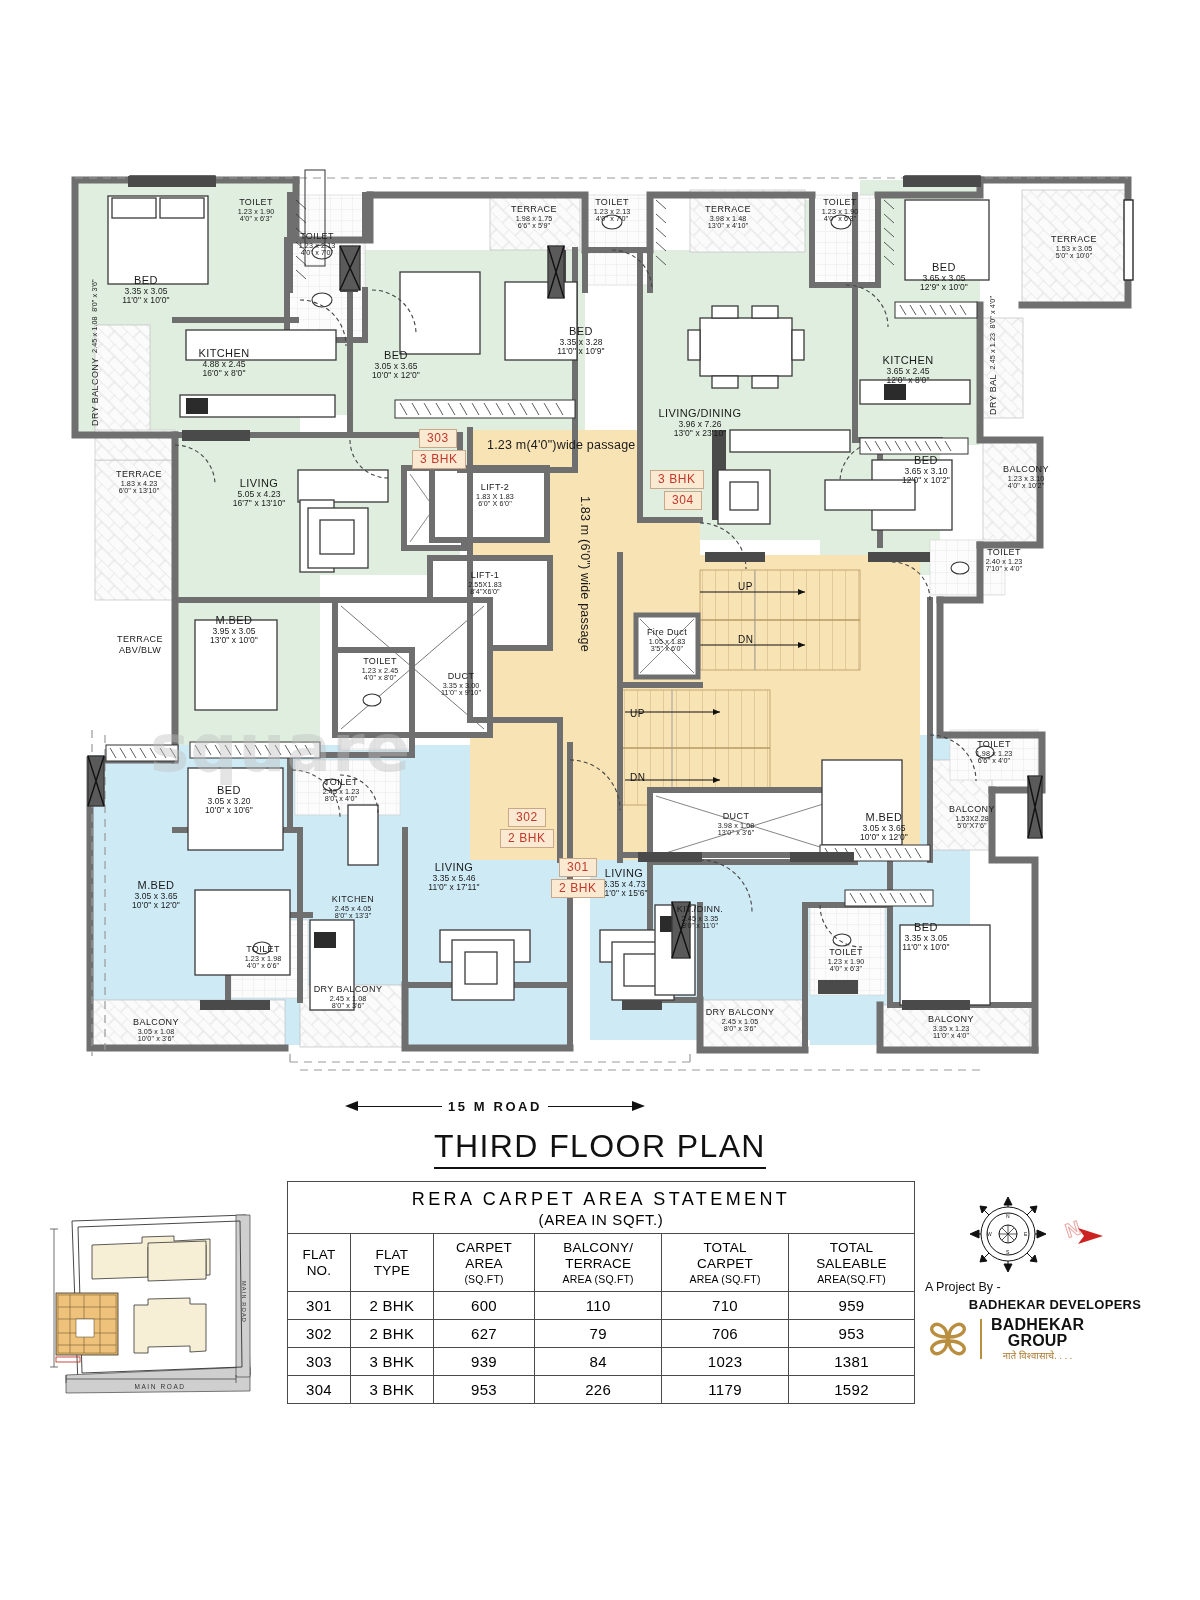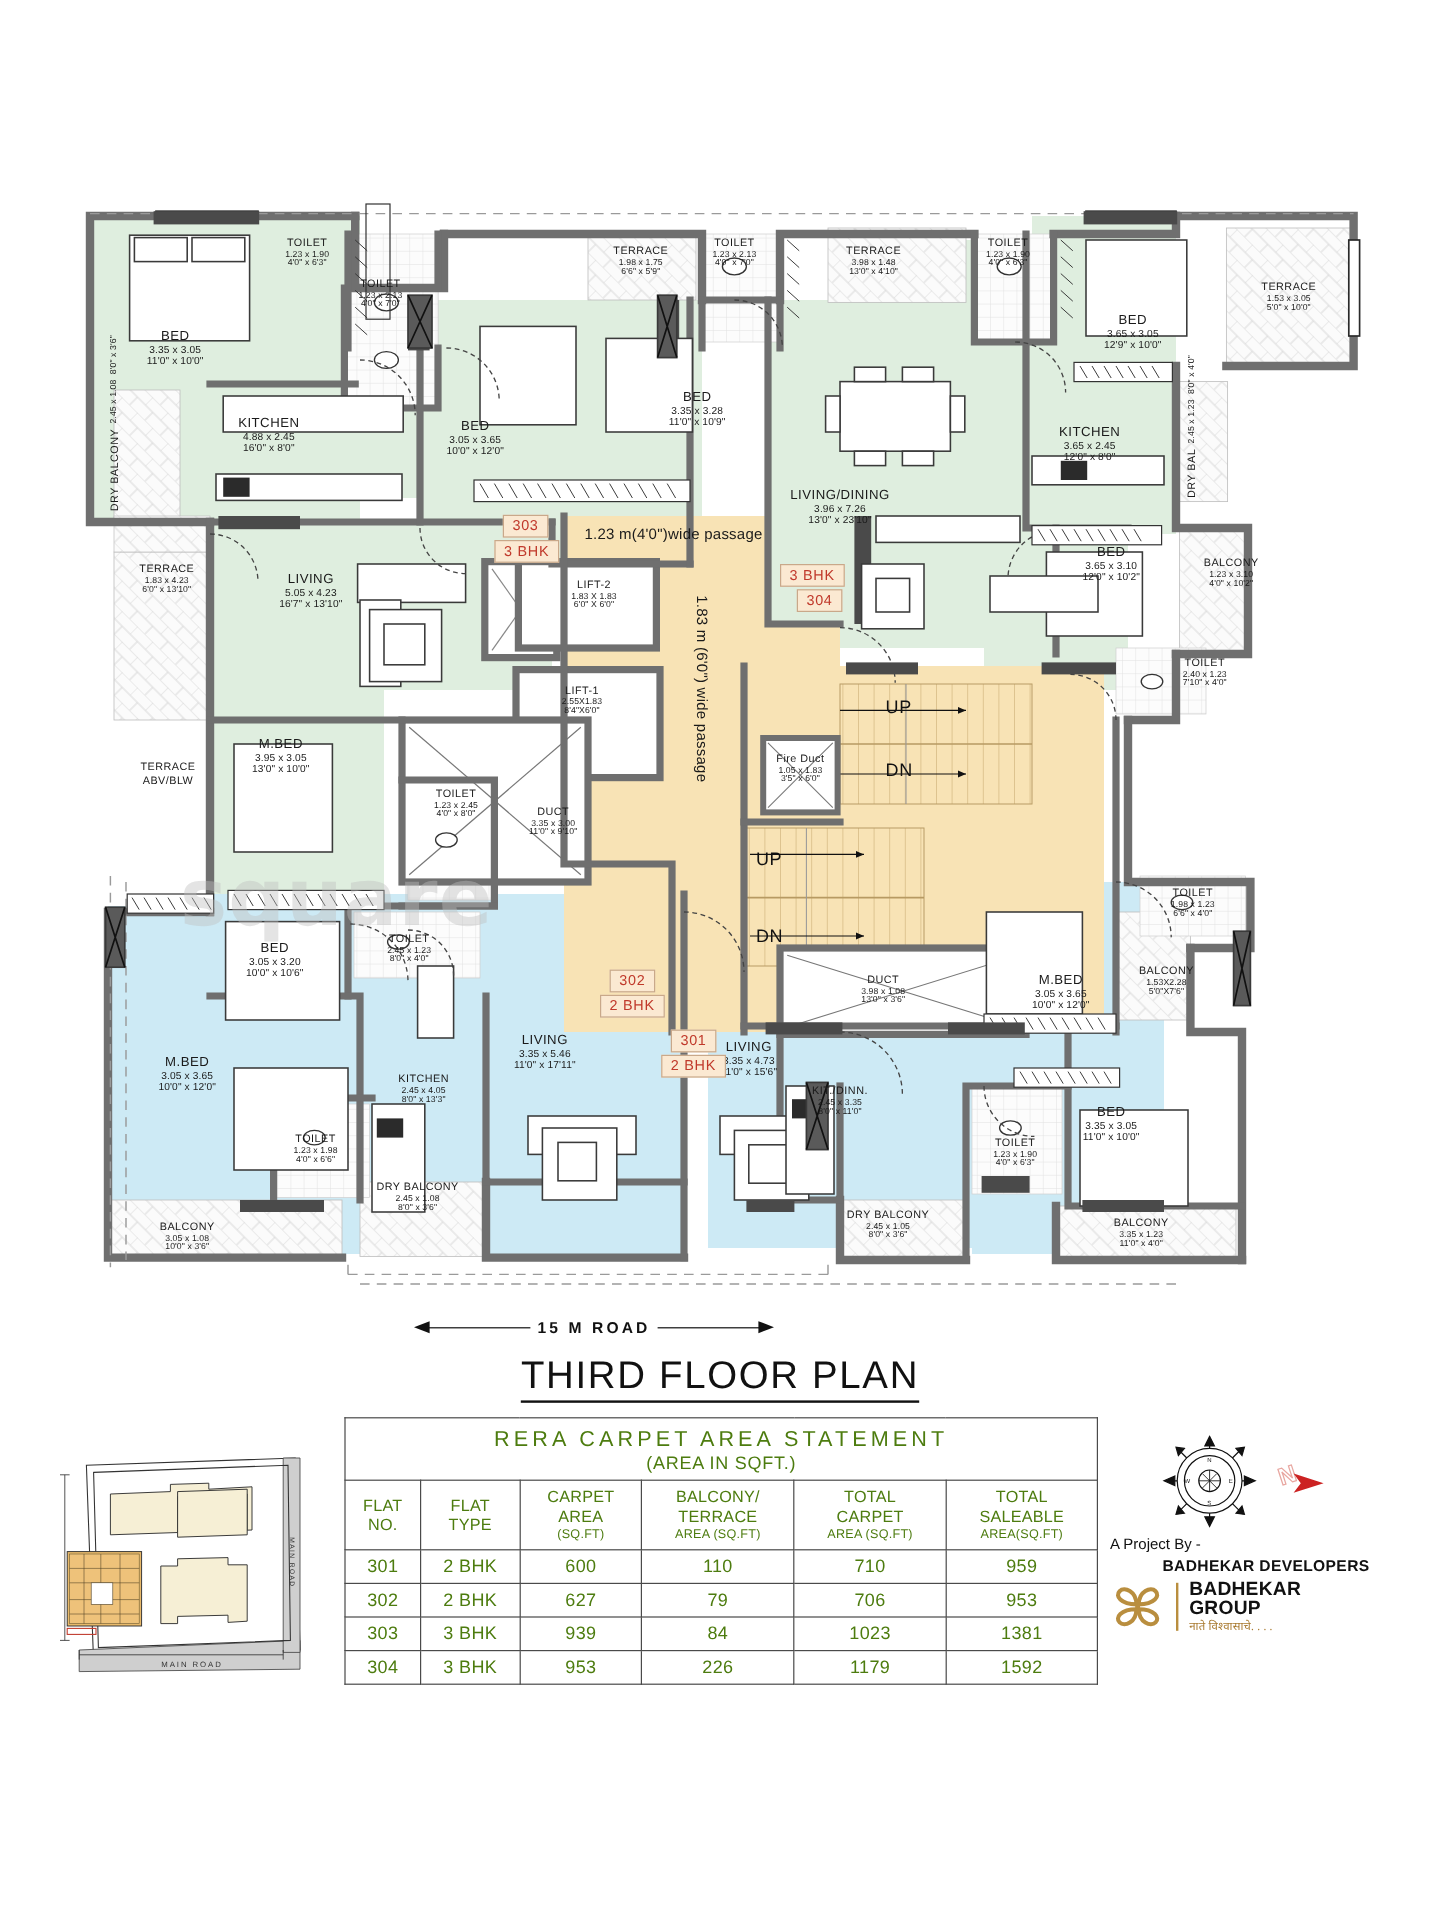--- a/index.html
+++ b/index.html
@@ -74,21 +74,21 @@
     color: #1a1a1a;
     letter-spacing: .2px;
     white-space: nowrap;
   }
   .passtxt.vert {
     writing-mode: vertical-rl;
   }
 
   .updn {
     position: absolute;
-    font-size: 15px;
+    font-size: 10px;
     color: #111;
     letter-spacing: .5px;
   }
 
   
   #roadwrap {
     position: absolute;
     left: 345px; top: 1095px;
     width: 300px; height: 22px;
     display: flex; align-items: center; justify-content: center;
@@ -124,21 +124,21 @@
     width: 628px;
   }
   table.rera {
     border-collapse: collapse;
     width: 100%;
     background: #fff;
   }
   table.rera td, table.rera th {
     border: 1px solid #4a4a4a;
     text-align: center;
-    color: #4d7c0f;
+    color: #000000;
     font-weight: 400;
     font-family: "Liberation Sans", sans-serif;
   }
   .hdrbig {
     font-size: 18px;
     letter-spacing: 3.4px;
     padding: 6px 0 0 0;
     line-height: 1.25;
   }
   .hdrbig .sub { display:block; font-size: 15px; letter-spacing: .6px; padding-bottom:4px;}
@@ -168,21 +168,21 @@
     position: absolute; left: 925px; top: 1278px; width: 260px;
     font-size: 12.5px; color: #111; line-height: 1.45;
   }
   #brandtxt .b2 { font-weight: 700; letter-spacing: .3px; font-size: 13px; text-align: center; }
   #logowrap {
     position: absolute; left: 925px; top: 1316px;
     display: flex; align-items: center; gap: 9px;
   }
   #logowrap .mark { width: 46px; height: 46px; flex: 0 0 46px; }
   #logowrap .divider { width: 2px; height: 40px; background: #b98e3f; }
-  #logowrap .words { line-height: 1.0; }
+  #logowrap .words { line-height: 1.0; text-align: center; }
   #logowrap .w1 { font-size: 16px; font-weight: 700; letter-spacing: .2px; color: #111; }
   #logowrap .w2 { font-size: 16px; font-weight: 700; letter-spacing: .2px; color: #111; }
   #logowrap .w3 { font-size: 9.5px; color: #a8792e; margin-top: 3px; letter-spacing: .2px;
                   font-family: Liberation Serif, serif; }
 </style>
 </head>
 <body>
 
 <div id="page">
 

